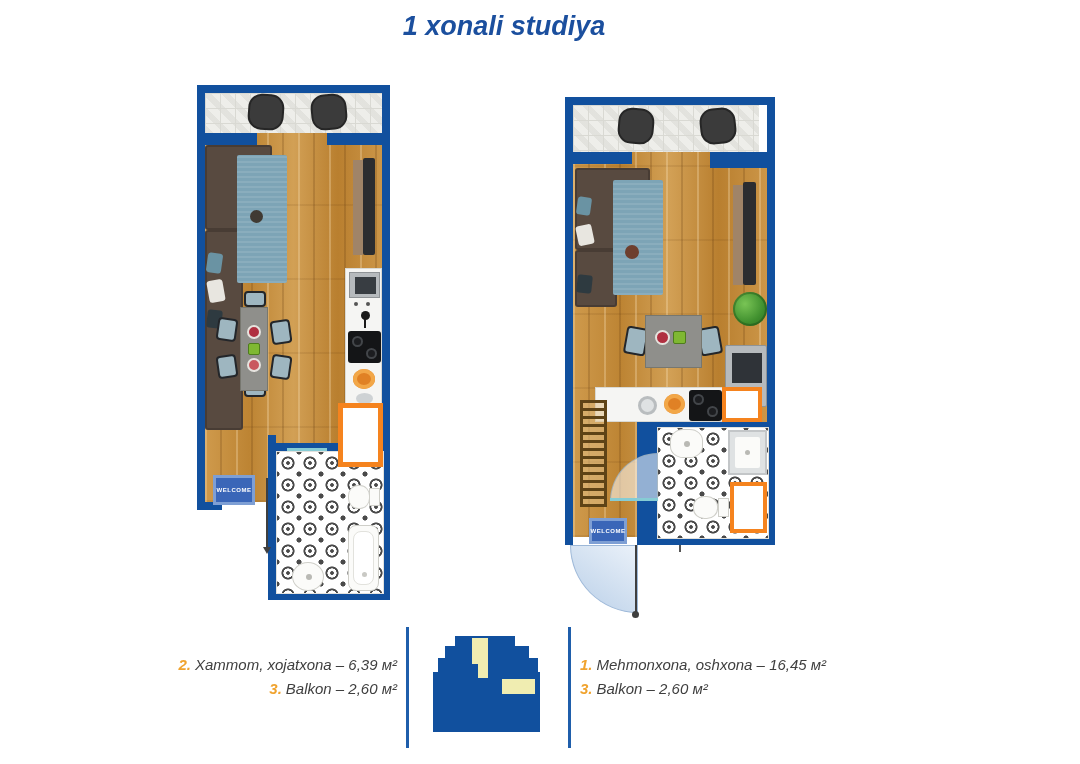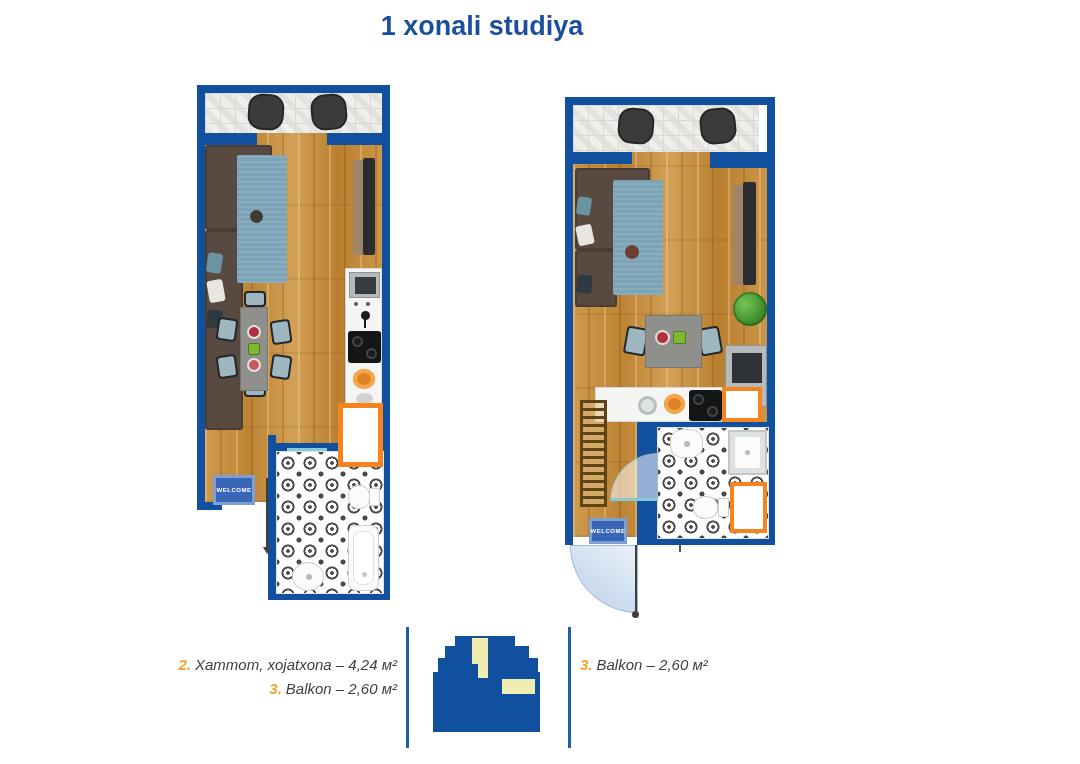--- a/index.html
+++ b/index.html
@@ -63,21 +63,21 @@
   }
   .doorline{background:#3f3f3f;}
   .tealdoor{background:#86ccd4;}
   .divider{background:#1f5eab;}
   .plant{
     background:radial-gradient(circle at 35% 35%, #79c455, #3f8f2e 60%, #2d6b21);
     border-radius:50%;
     box-shadow:inset 0 0 0 2px rgba(20,60,15,.35);
   }
   
-  .title-wrap{left:192px;top:10px;width:580px;text-align:center;color:var(--title-blue,#1b4f9e);font-weight:bold;}
+  .title-wrap{left:214px;top:10px;width:580px;text-align:center;color:var(--title-blue,#1b4f9e);font-style:italic;font-weight:bold;}
   .title-l1{font-size:27px;line-height:32px;}
   .title-l2{font-size:26px;line-height:30px;}
   .legend{font-style:italic;font-size:15px;color:var(--legend-text,#3f3f3f);}
   .lrow{line-height:24px;}
   .lnum{color:var(--legend-number,#f0a32e);font-weight:bold;margin-right:4px;}
   .fan-entry{
     border-radius:0 0 0 100%;
     background:linear-gradient(215deg,#eaf1f9 0%,#b9cfe8 100%);
     border:1px solid #9db8d8;box-sizing:border-box;
   }
@@ -256,24 +256,27 @@
   <div class="a w" style="left:12px;top:12px;width:84px;height:14px;"></div>
   <div class="a w" style="left:5px;top:24px;width:100px;height:16px;"></div>
   <div class="a w" style="left:0;top:38px;width:107px;height:60px;"></div>
   <div class="a cream" style="left:39px;top:4px;width:16px;height:26px;"></div>
   <div class="a cream" style="left:45px;top:30px;width:10px;height:14px;"></div>
   <div class="a cream" style="left:69px;top:45px;width:33px;height:15px;"></div>
 </div>
 
 <div class="a legend" style="left:120px;top:653px;width:277px;text-align:right;">
   <div class="lrow">
-    <span class="lnum">2.</span><span>Xammom, xojatxona – 4,24 м²</span>
+    <span class="lnum">2.</span><span>Xammom, xojatxona – 6,39 м²</span>
   </div>
   <div class="lrow">
     <span class="lnum">3.</span><span>Balkon – 2,60 м²</span>
   </div>
 </div>
 
 <div class="a legend" style="left:580px;top:653px;width:280px;text-align:left;">
   <div class="lrow">
+    <span class="lnum">1.</span><span>Mehmonxona, oshxona – 16,45 м²</span>
+  </div>
+  <div class="lrow">
     <span class="lnum">3.</span><span>Balkon – 2,60 м²</span>
   </div>
 </div>
 
 </body></html>

